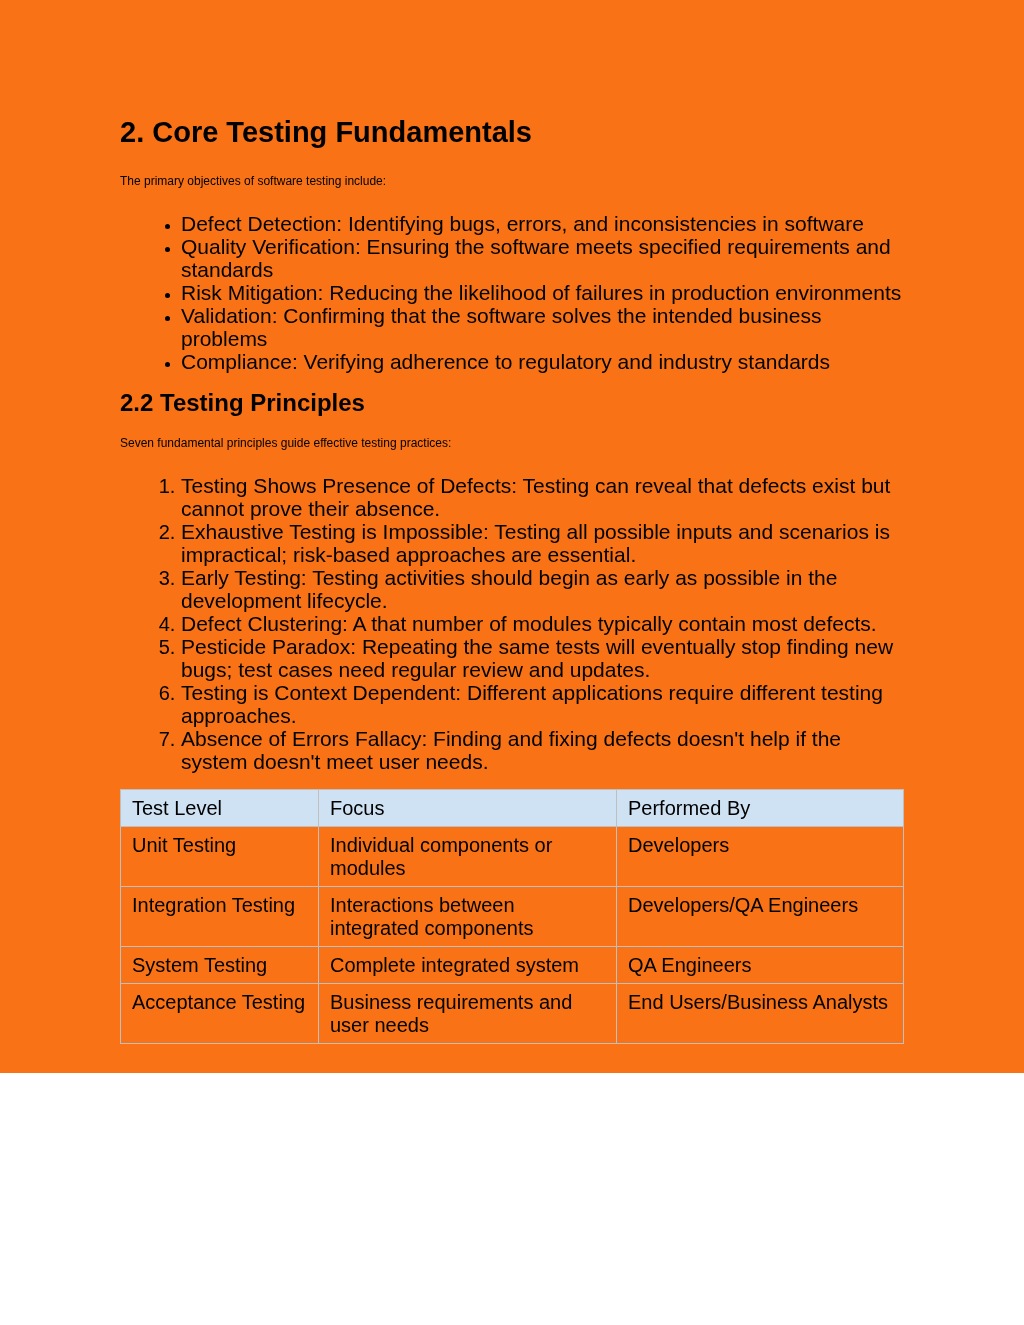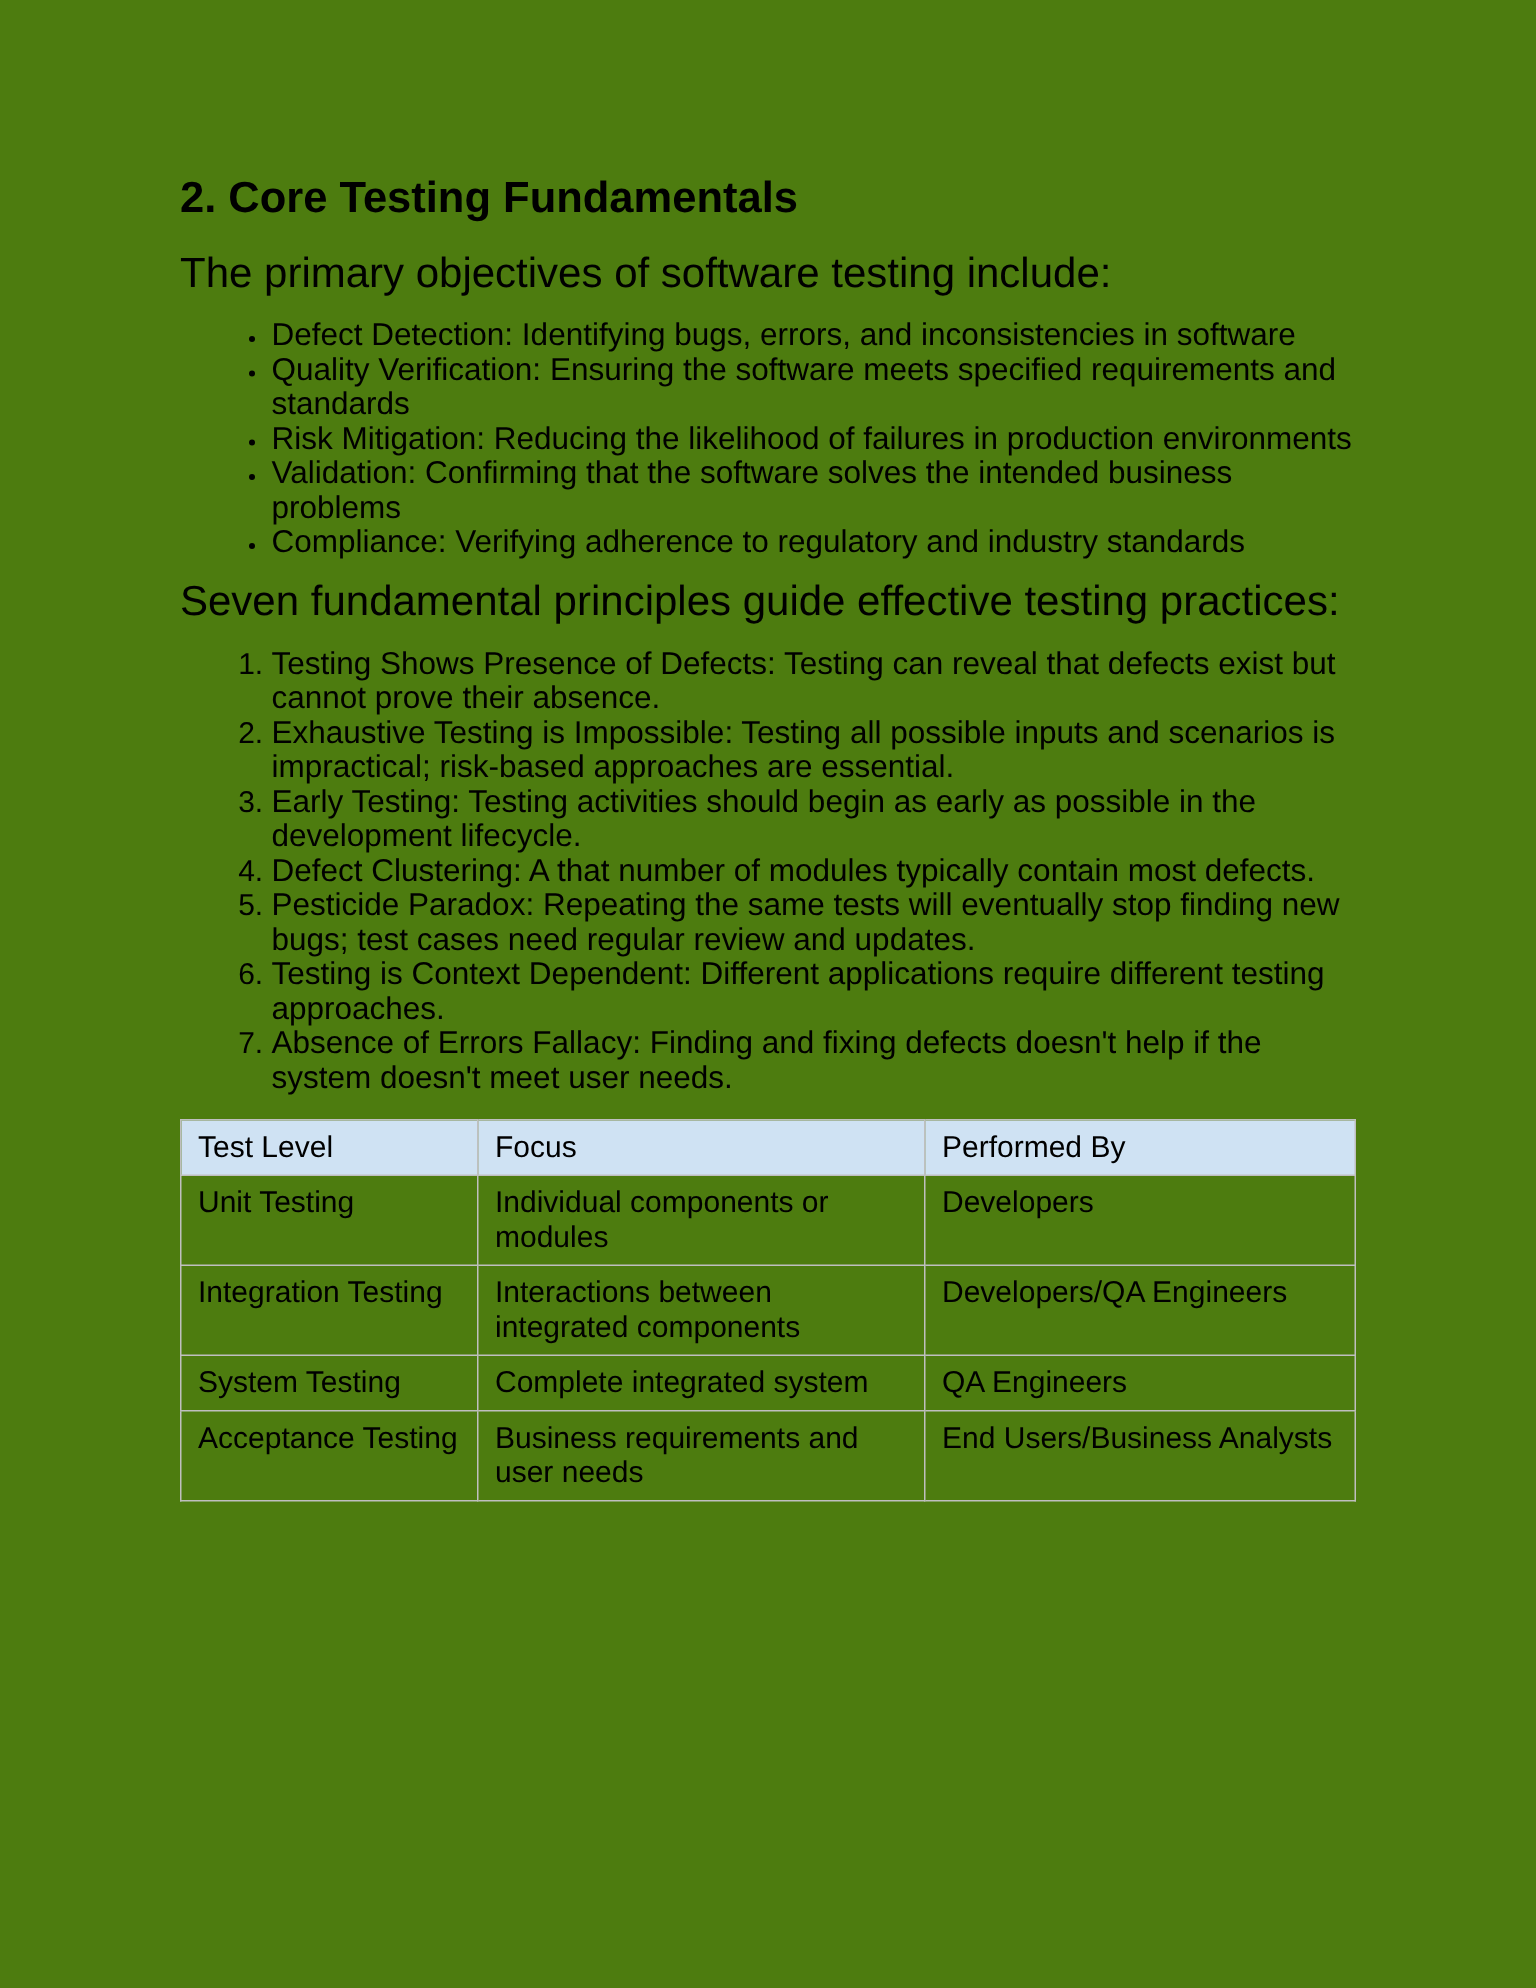--- a/index.html
+++ b/index.html
@@ -6,38 +6,38 @@
   html, body { background: #ffffff; }
   body {
     width: 1024px;
     height: 1325px;
     font-family: "Liberation Sans", sans-serif;
     color: #000000;
     overflow: hidden;
   }
   .page {
     width: 1024px;
-    height: 1325px;
-    background: #4d7c0f;
+    height: 1073px;
+    background: #f97316;
     padding: 116px 121px 0 120px;
   }
   h1.doc-h1 {
     font-size: 29px;
     line-height: 33px;
     font-weight: bold;
     margin: 0 0 21px 0;
   }
   h2.doc-h2 {
     font-size: 24px;
     line-height: 28px;
     font-weight: bold;
     margin: 0 0 15px 0;
   }
   p.doc-p {
-    font-size: 28px;
+    font-size: 12px;
     line-height: 23px;
     margin: 0 0 19px 0;
   }
   ul.doc-ul, ol.doc-ol {
     font-size: 21px;
     line-height: 23px;
     margin: 0 0 16px 0;
     padding-left: 61px;
   }
   ul.doc-ul li::marker { font-size: 15px; }
@@ -74,20 +74,21 @@
   <p class="doc-p">The primary objectives of software testing include:</p>
 
   <ul class="doc-ul">
     <li>Defect Detection: Identifying bugs, errors, and inconsistencies in software</li>
     <li>Quality Verification: Ensuring the software meets specified requirements and standards</li>
     <li>Risk Mitigation: Reducing the likelihood of failures in production environments</li>
     <li>Validation: Confirming that the software solves the intended business problems</li>
     <li>Compliance: Verifying adherence to regulatory and industry standards</li>
   </ul>
 
+  <h2 class="doc-h2">2.2 Testing Principles</h2>
 
   <p class="doc-p">Seven fundamental principles guide effective testing practices:</p>
 
   <ol class="doc-ol">
     <li>Testing Shows Presence of Defects: Testing can reveal that defects exist but cannot prove their absence.</li>
     <li>Exhaustive Testing is Impossible: Testing all possible inputs and scenarios is impractical; risk-based approaches are essential.</li>
     <li>Early Testing: Testing activities should begin as early as possible in the development lifecycle.</li>
     <li>Defect Clustering: A that number of modules typically contain most defects.</li>
     <li>Pesticide Paradox: Repeating the same tests will eventually stop finding new bugs; test cases need regular review and updates.</li>
     <li>Testing is Context Dependent: Different applications require different testing approaches.</li>

